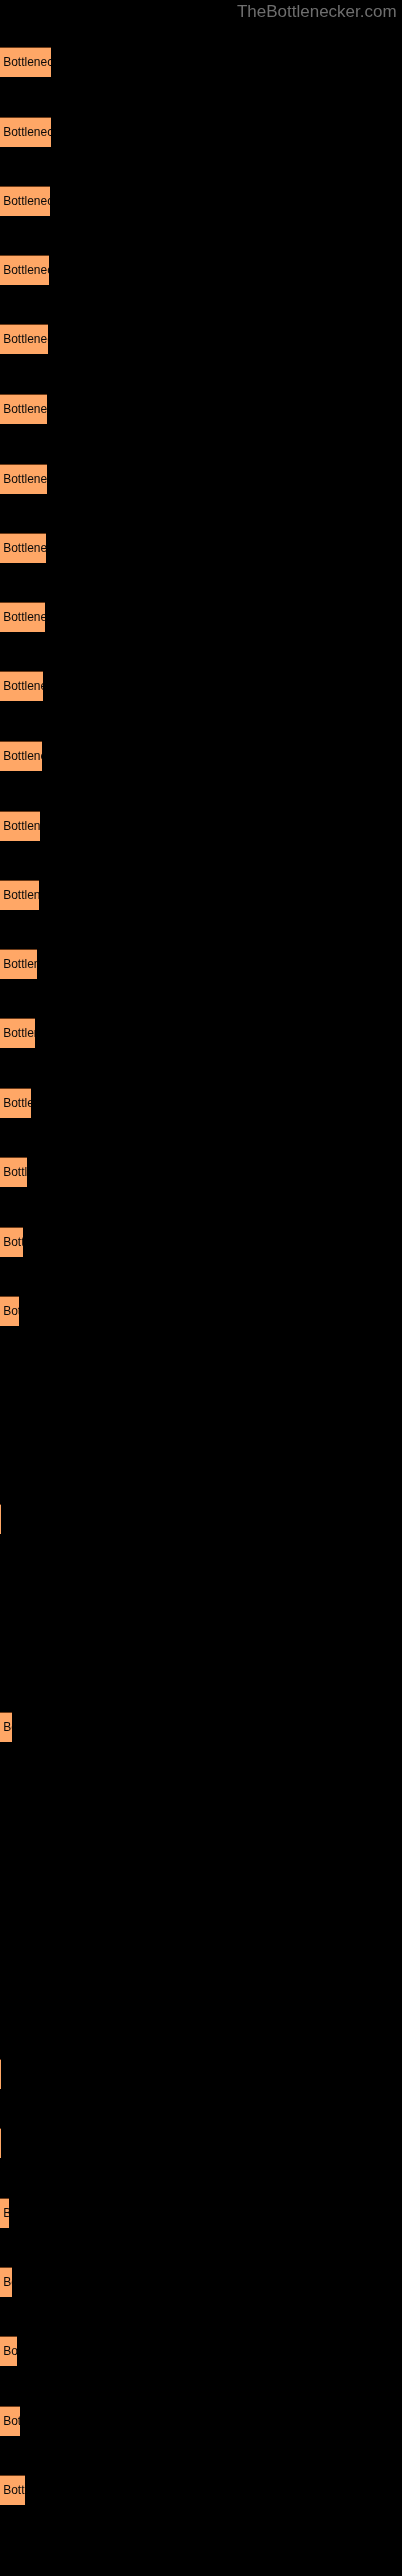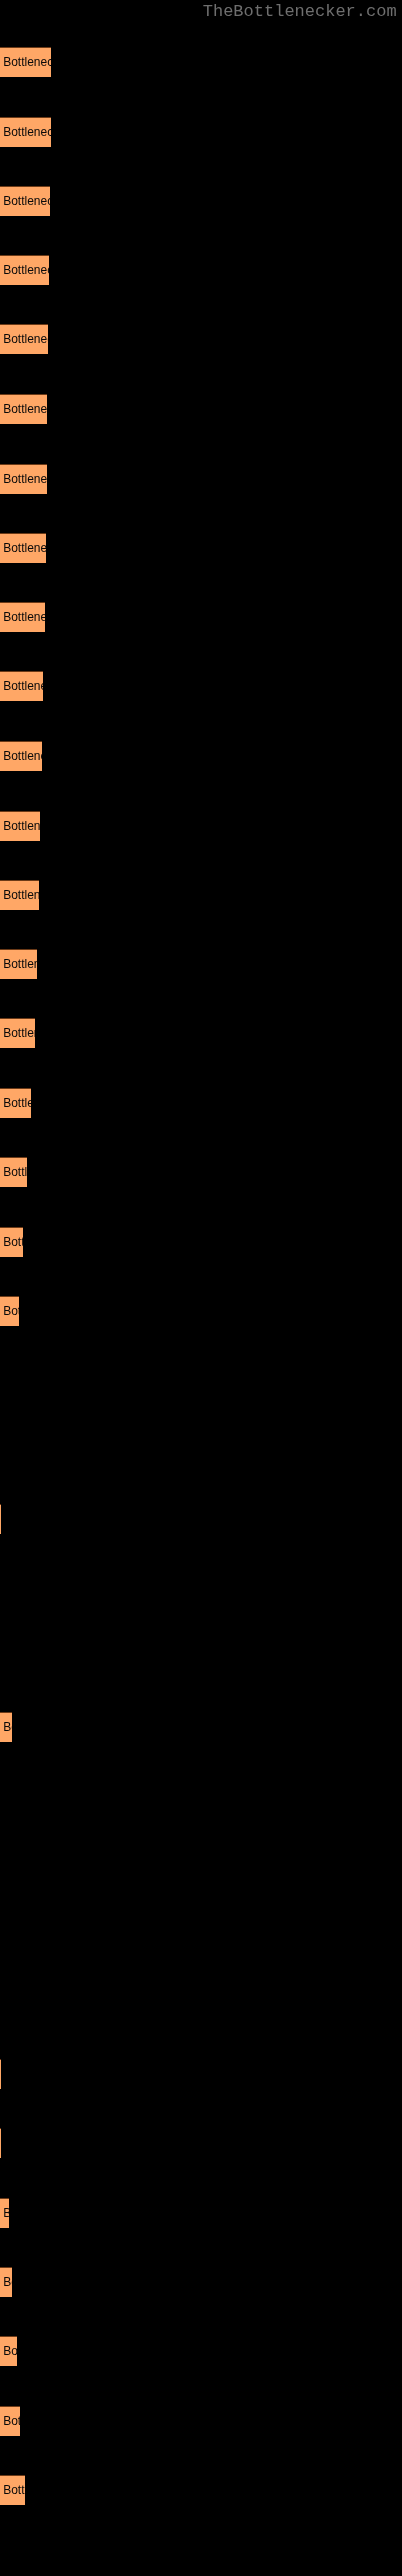--- a/index.html
+++ b/index.html
@@ -18,21 +18,21 @@
     position: absolute;
     left: 0; top: 0;
     width: 403px;
     height: 2576px;
     background: #000000;
   }
   .site-title {
     position: absolute;
     right: 6.4px;
     top: 0.8px;
-    font-family: Liberation Mono, monospace;
+    font-family: Liberation Sans, sans-serif;
     font-size: 17px;
     line-height: 21px;
     color: #6e6e6e;
     letter-spacing: 0px;
     white-space: nowrap;
     user-select: none;
   }
   .plot-area {
     position: absolute;
     left: 0;

